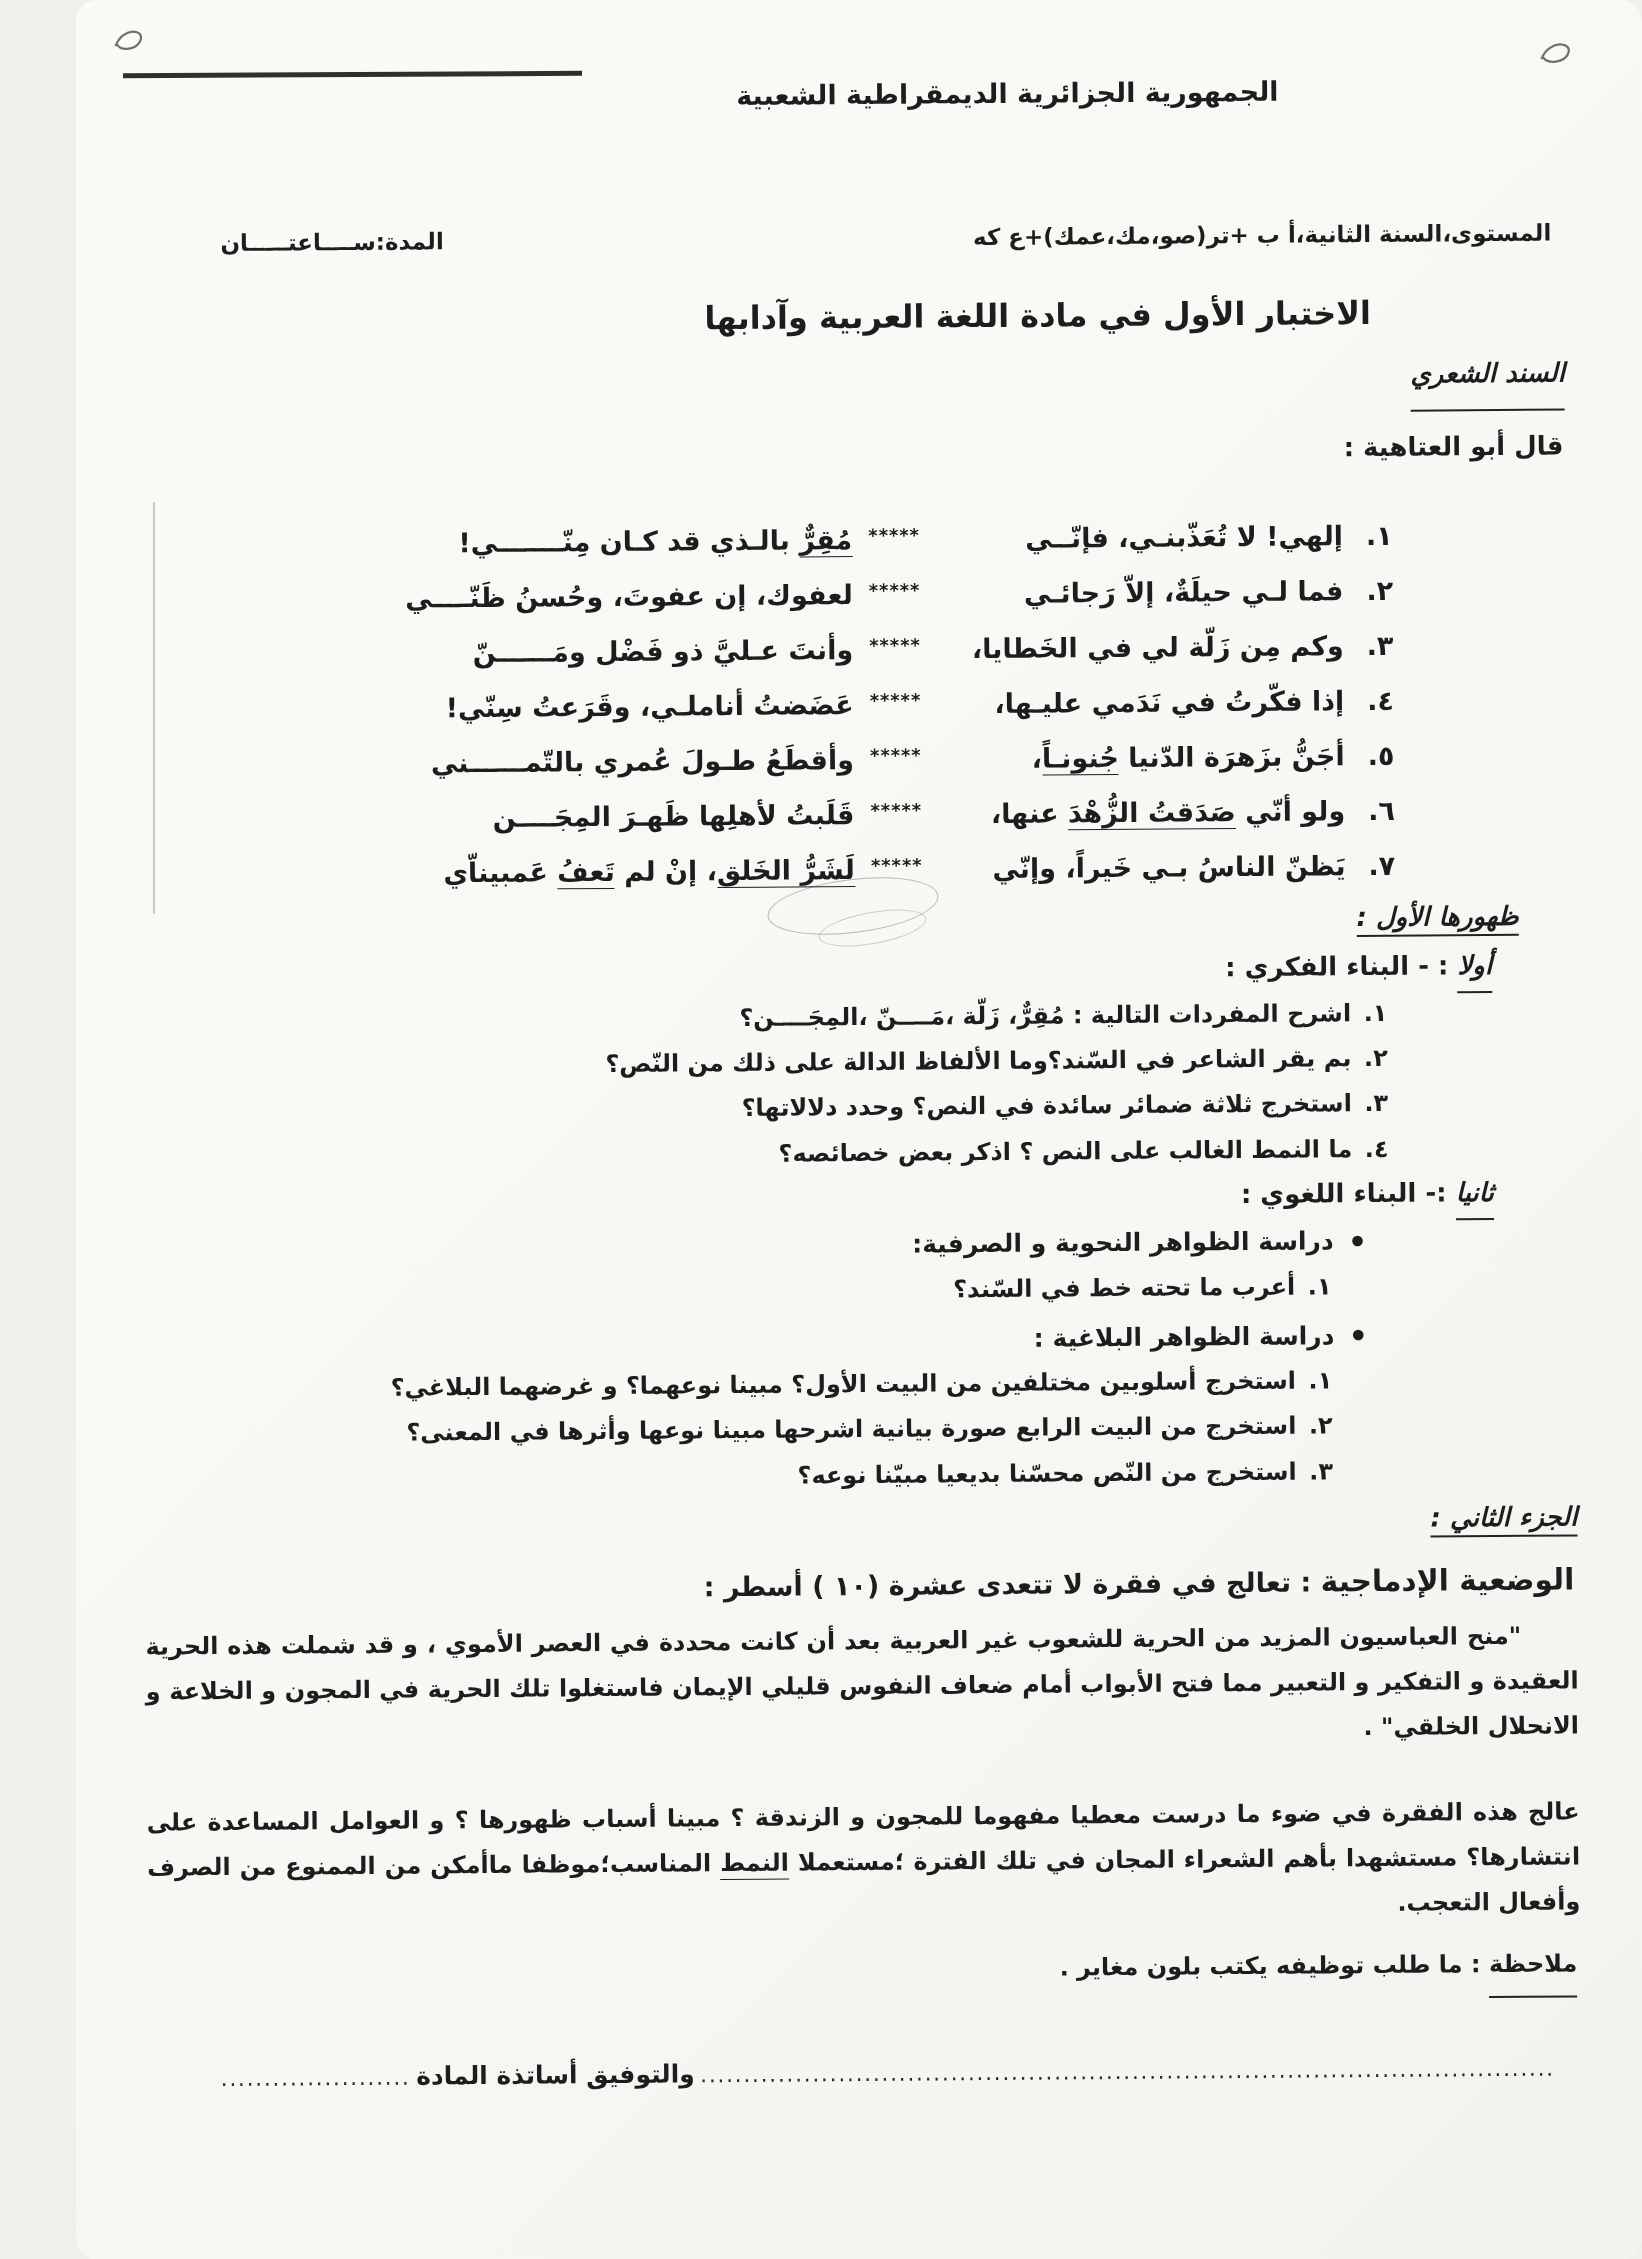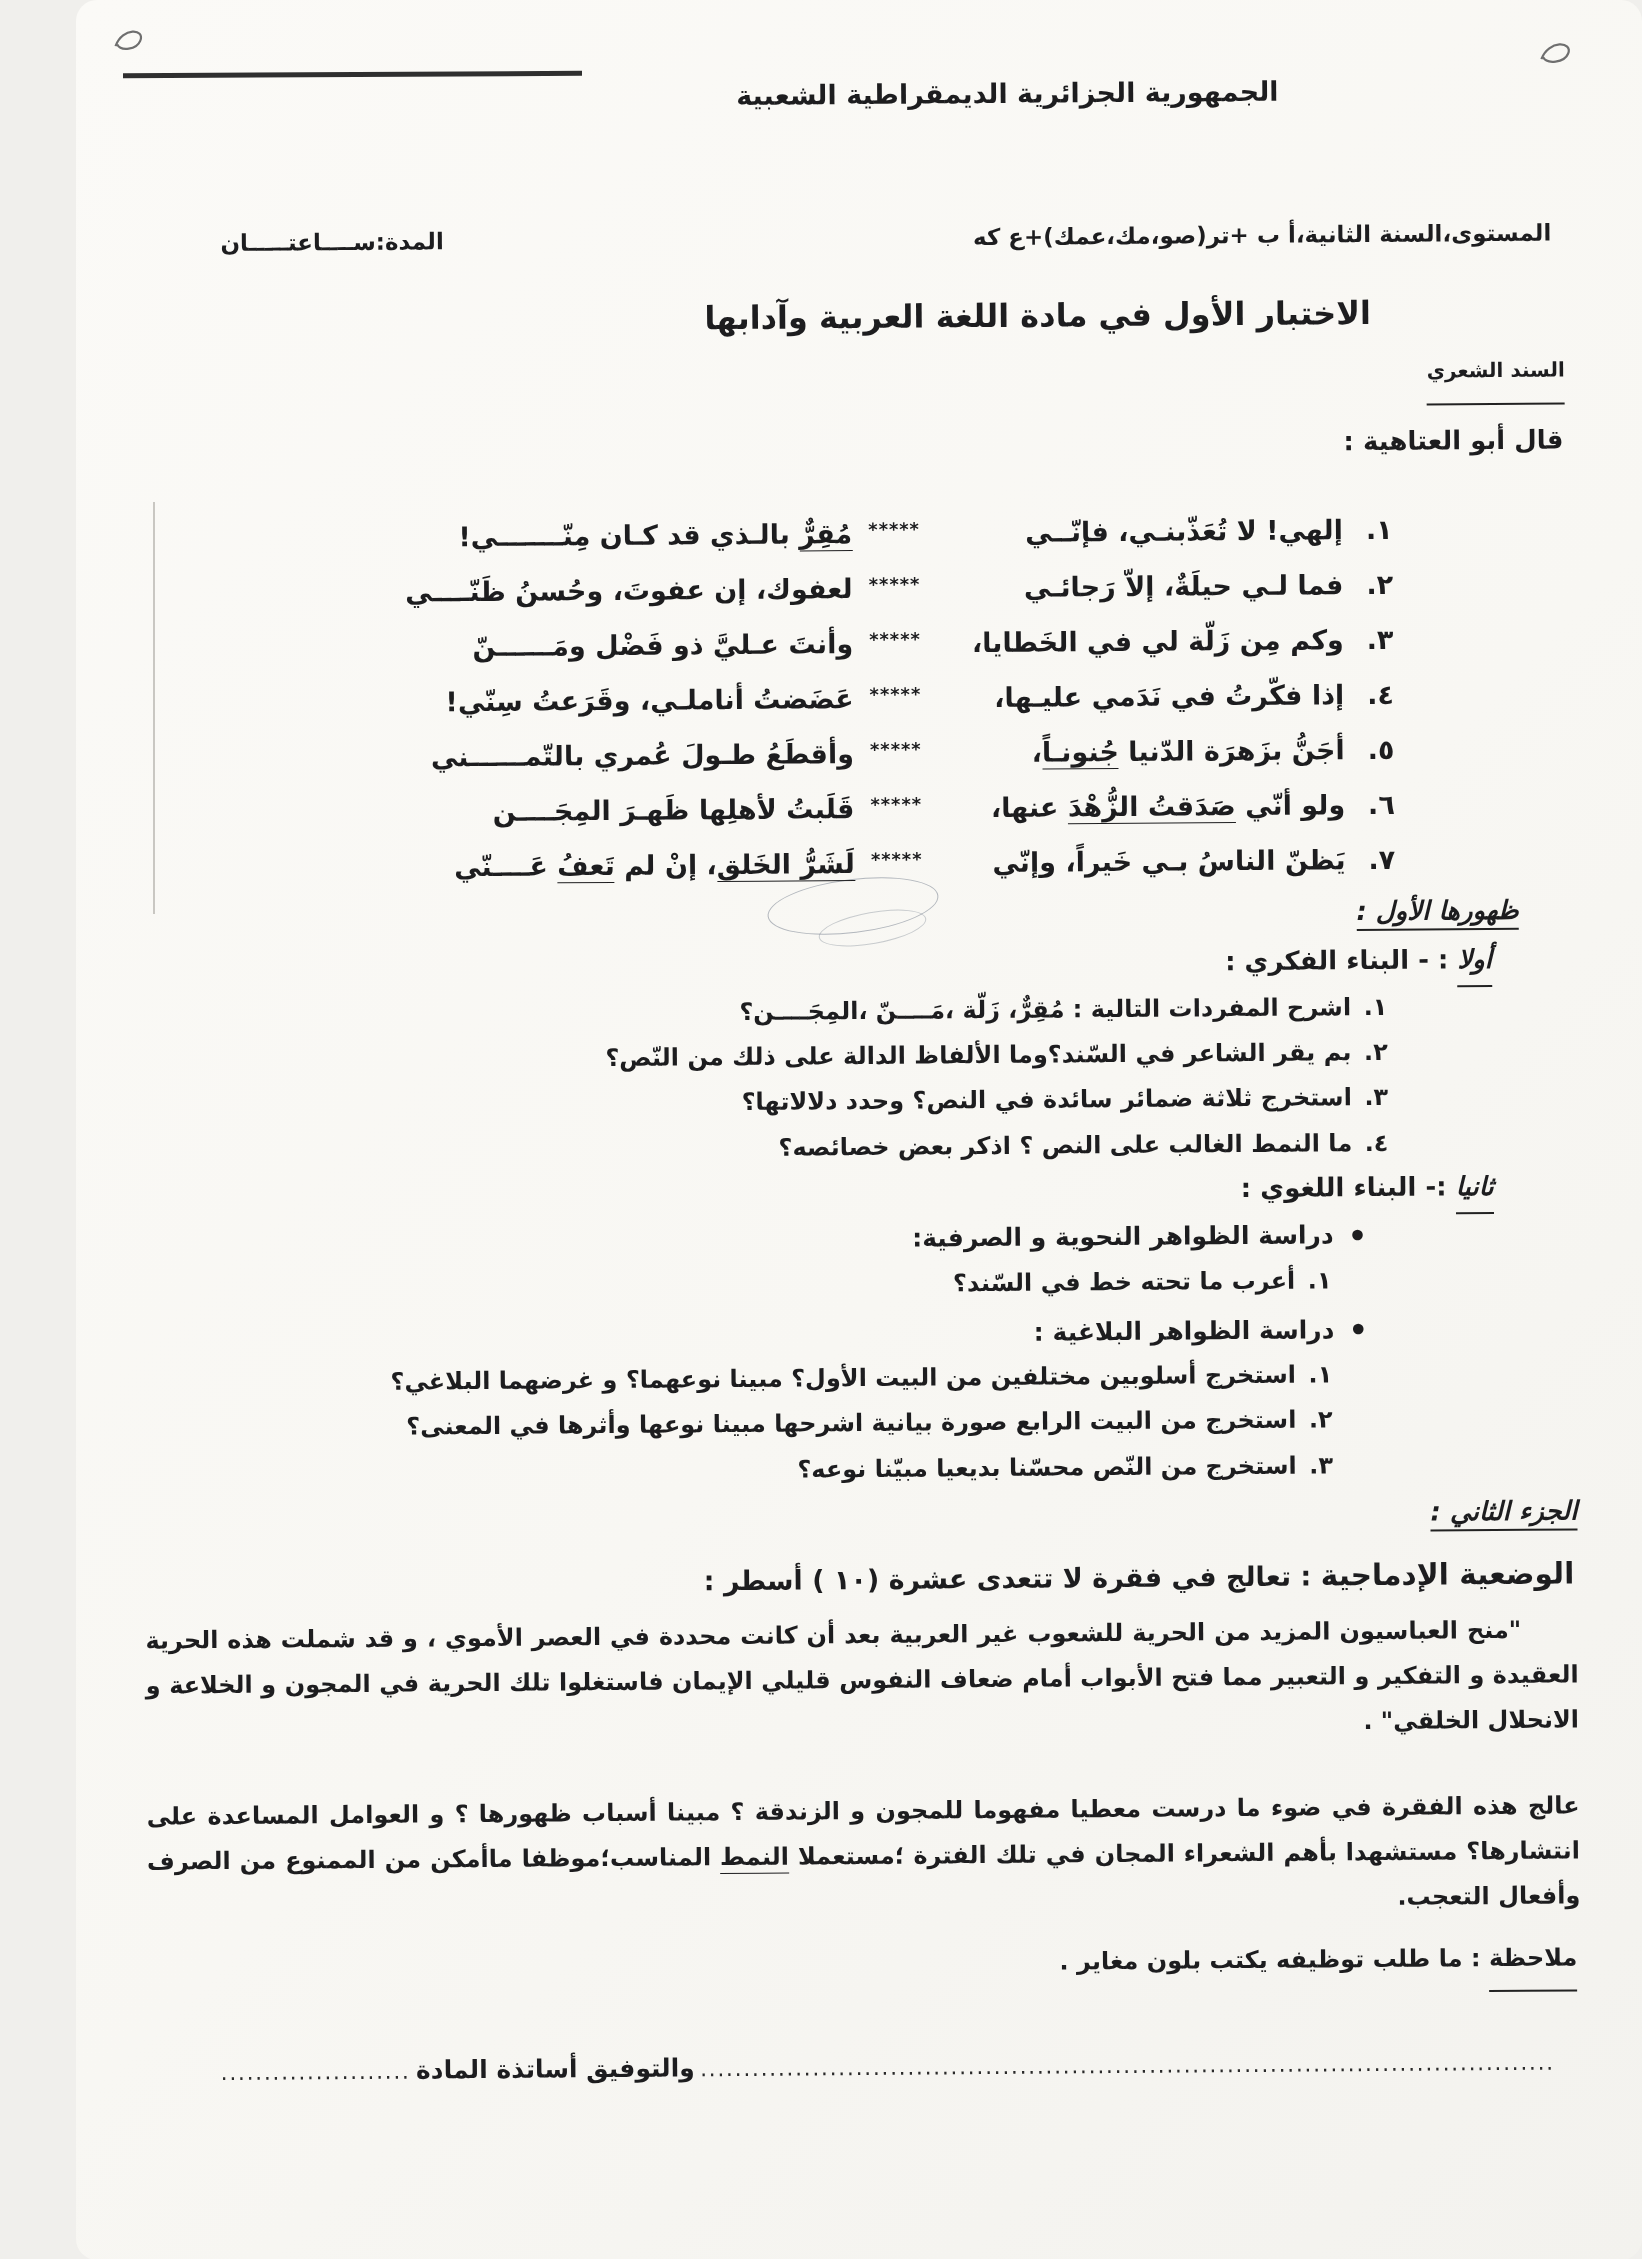--- a/index.html
+++ b/index.html
@@ -17,21 +17,21 @@
     direction:rtl;
     padding:79px 70px 0 63px;
     transform:rotate(-0.45deg);
     transform-origin:50% 40%;
   }
   
   .republic{width:78%;text-align:center;font-size:27px;font-weight:700;letter-spacing:0.4px;margin-bottom:115px;}
   .info-row{display:flex;justify-content:space-between;align-items:baseline;font-size:23px;font-weight:700;margin-bottom:47px;padding:0 16px 0 86px;}
   .exam-title{width:74%;text-align:center;font-size:32px;font-weight:700;margin-bottom:27px;}
   
-  .section-script{display:inline-block;font-size:20px;font-weight:700;border-bottom:2.7px solid #222;padding-bottom:21px;margin:0 3.6px 19.7px 0;}
+  .section-script{display:inline-block;font-size:26px;font-weight:700;font-style:italic;border-bottom:2.7px solid #222;padding-bottom:21px;margin:0 3.6px 19.7px 0;}
   .attribution{font-size:26px;font-weight:700;margin:0 5.4px 52px 0;}
   .poem{padding:0 177px 0 0;font-size:27px;font-weight:700;}
   .verse{display:flex;direction:rtl;align-items:baseline;gap:10.7px;line-height:43px;margin-bottom:9px;white-space:nowrap;}
   .v-num{width:39px;flex:0 0 auto;}
   .hemi-r{flex:0 0 auto;min-width:407px;}
   .stars{flex:0 0 auto;font-size:18px;letter-spacing:0.9px;position:relative;top:-6.3px;padding:0 5.4px;}
   .hemi-l{flex:0 0 auto;}
   .ul{border-bottom:1.8px solid currentColor;padding-bottom:1.8px;}
   
   .part-label{display:inline-block;font-size:26px;font-weight:700;font-style:italic;border-bottom:2.7px solid #222;padding-bottom:2.7px;margin:3.6px 54px 14.3px 0;}
@@ -139,21 +139,21 @@
     <span class="v-num">٦.</span>
     <span class="hemi-r"><span>ولو أنّي </span><span class="ul">صَدَقتُ الزُّهْدَ</span><span> عنها،</span></span>
     <span class="stars">*****</span>
     <span class="hemi-l"><span>قَلَبتُ لأهلِها ظَهـرَ المِجَــــن</span></span>
   </div>
 
   <div class="verse">
     <span class="v-num">٧.</span>
     <span class="hemi-r"><span>يَظنّ الناسُ بـي خَيراً، وإنّي</span></span>
     <span class="stars">*****</span>
-    <span class="hemi-l"><span class="ul">لَشَرُّ الخَلق</span><span>، إنْ لم </span><span class="ul">تَعفُ</span><span> عَــــنّي</span></span>
+    <span class="hemi-l"><span class="ul">لَشَرُّ الخَلق</span><span>، إنْ لم </span><span class="ul">تَعفُ</span><span> عَمبيناّي</span></span>
   </div>
 </div>
 
     <div>
       <span class="part-label">ظهورها الأول :</span>
     </div>
     <div class="sub-heading">
       <span class="lead">أولا</span><span> : - البناء الفكري :</span>
     </div>
 

